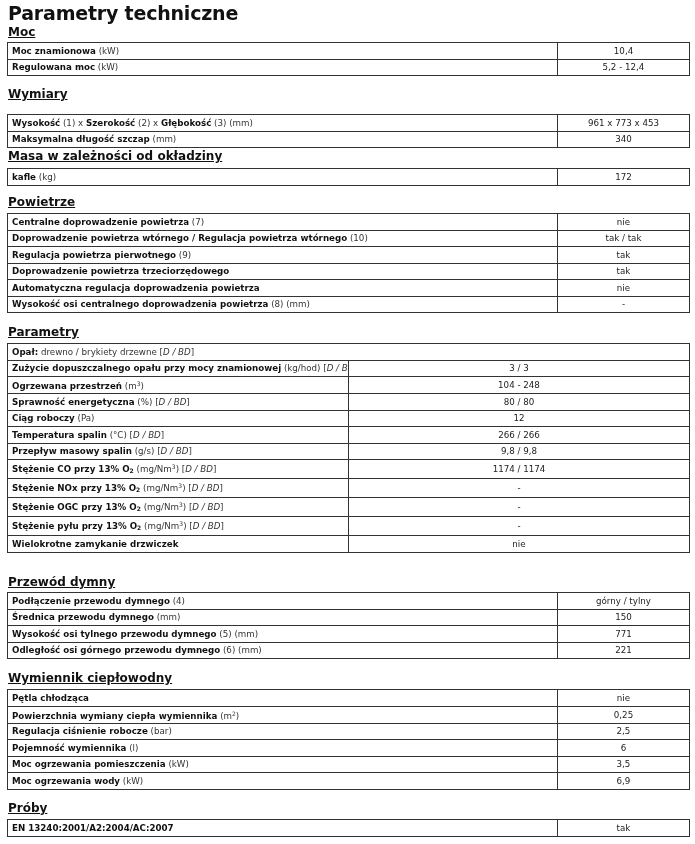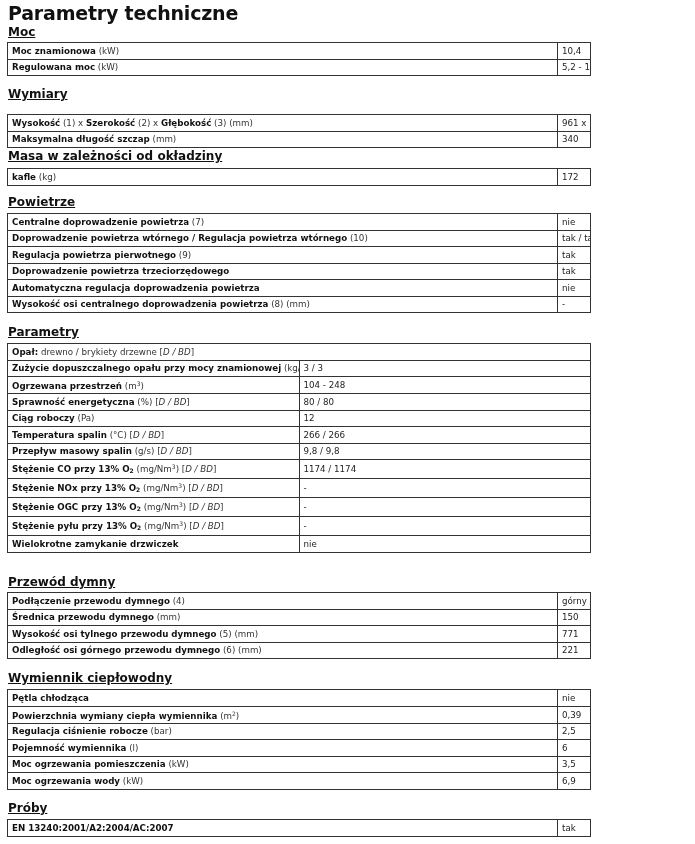--- a/index.html
+++ b/index.html
@@ -19,35 +19,35 @@
       margin: 0;
     }
     .section-title {
       position: absolute; left: 8px;
       font-size: 12px; font-weight: bold; color: #111;
       margin: 0;
       text-decoration: underline;
     }
     table.spec {
       position: absolute; left: 7px;
-      width: 584px;
+      width: 683px;
       border-collapse: collapse;
       table-layout: fixed;
     }
     table.spec td {
       border: 1.5px solid #333;
       height: 15.5px;
       padding: 0 4px;
       font-size: 8.7px;
       line-height: 14px;
       white-space: nowrap;
       overflow: hidden;
     }
     table.spec td.lbl { width: 541px; }
-    table.spec td.val { text-align: left; color: #222; }
+    table.spec td.val { text-align: center; color: #222; }
     .b { font-weight: bold; color: #111; }
     .n { font-weight: normal; color: #333; }
     .i { font-style: italic; margin-top: 6px; }
     sub { font-size: 6px; vertical-align: -1px; font-weight: bold; }
     sup { font-size: 6px; vertical-align: 3px; }
   </style>
 </head>
 <body>
 
 <div class="page">
@@ -210,21 +210,21 @@
 
   <h2 class="section-title" style="top:671px;">Wymiennik ciepłowodny</h2>
   <table class="spec" style="top:689px;">
     <tbody>
         <tr>
       <td class="lbl"><span class="b">Pętla chłodząca</span></td>
       <td class="val">nie</td>
     </tr>
     <tr>
       <td class="lbl"><span class="b">Powierzchnia wymiany ciepła wymiennika</span> <span class="n"><span>(m</span><sup>2</sup><span>)</span></span></td>
-      <td class="val">0,39</td>
+      <td class="val">0,25</td>
     </tr>
     <tr>
       <td class="lbl"><span class="b">Regulacja ciśnienie robocze</span> <span class="n">(bar)</span></td>
       <td class="val">2,5</td>
     </tr>
     <tr>
       <td class="lbl"><span class="b">Pojemność wymiennika</span> <span class="n">(l)</span></td>
       <td class="val">6</td>
     </tr>
     <tr>

